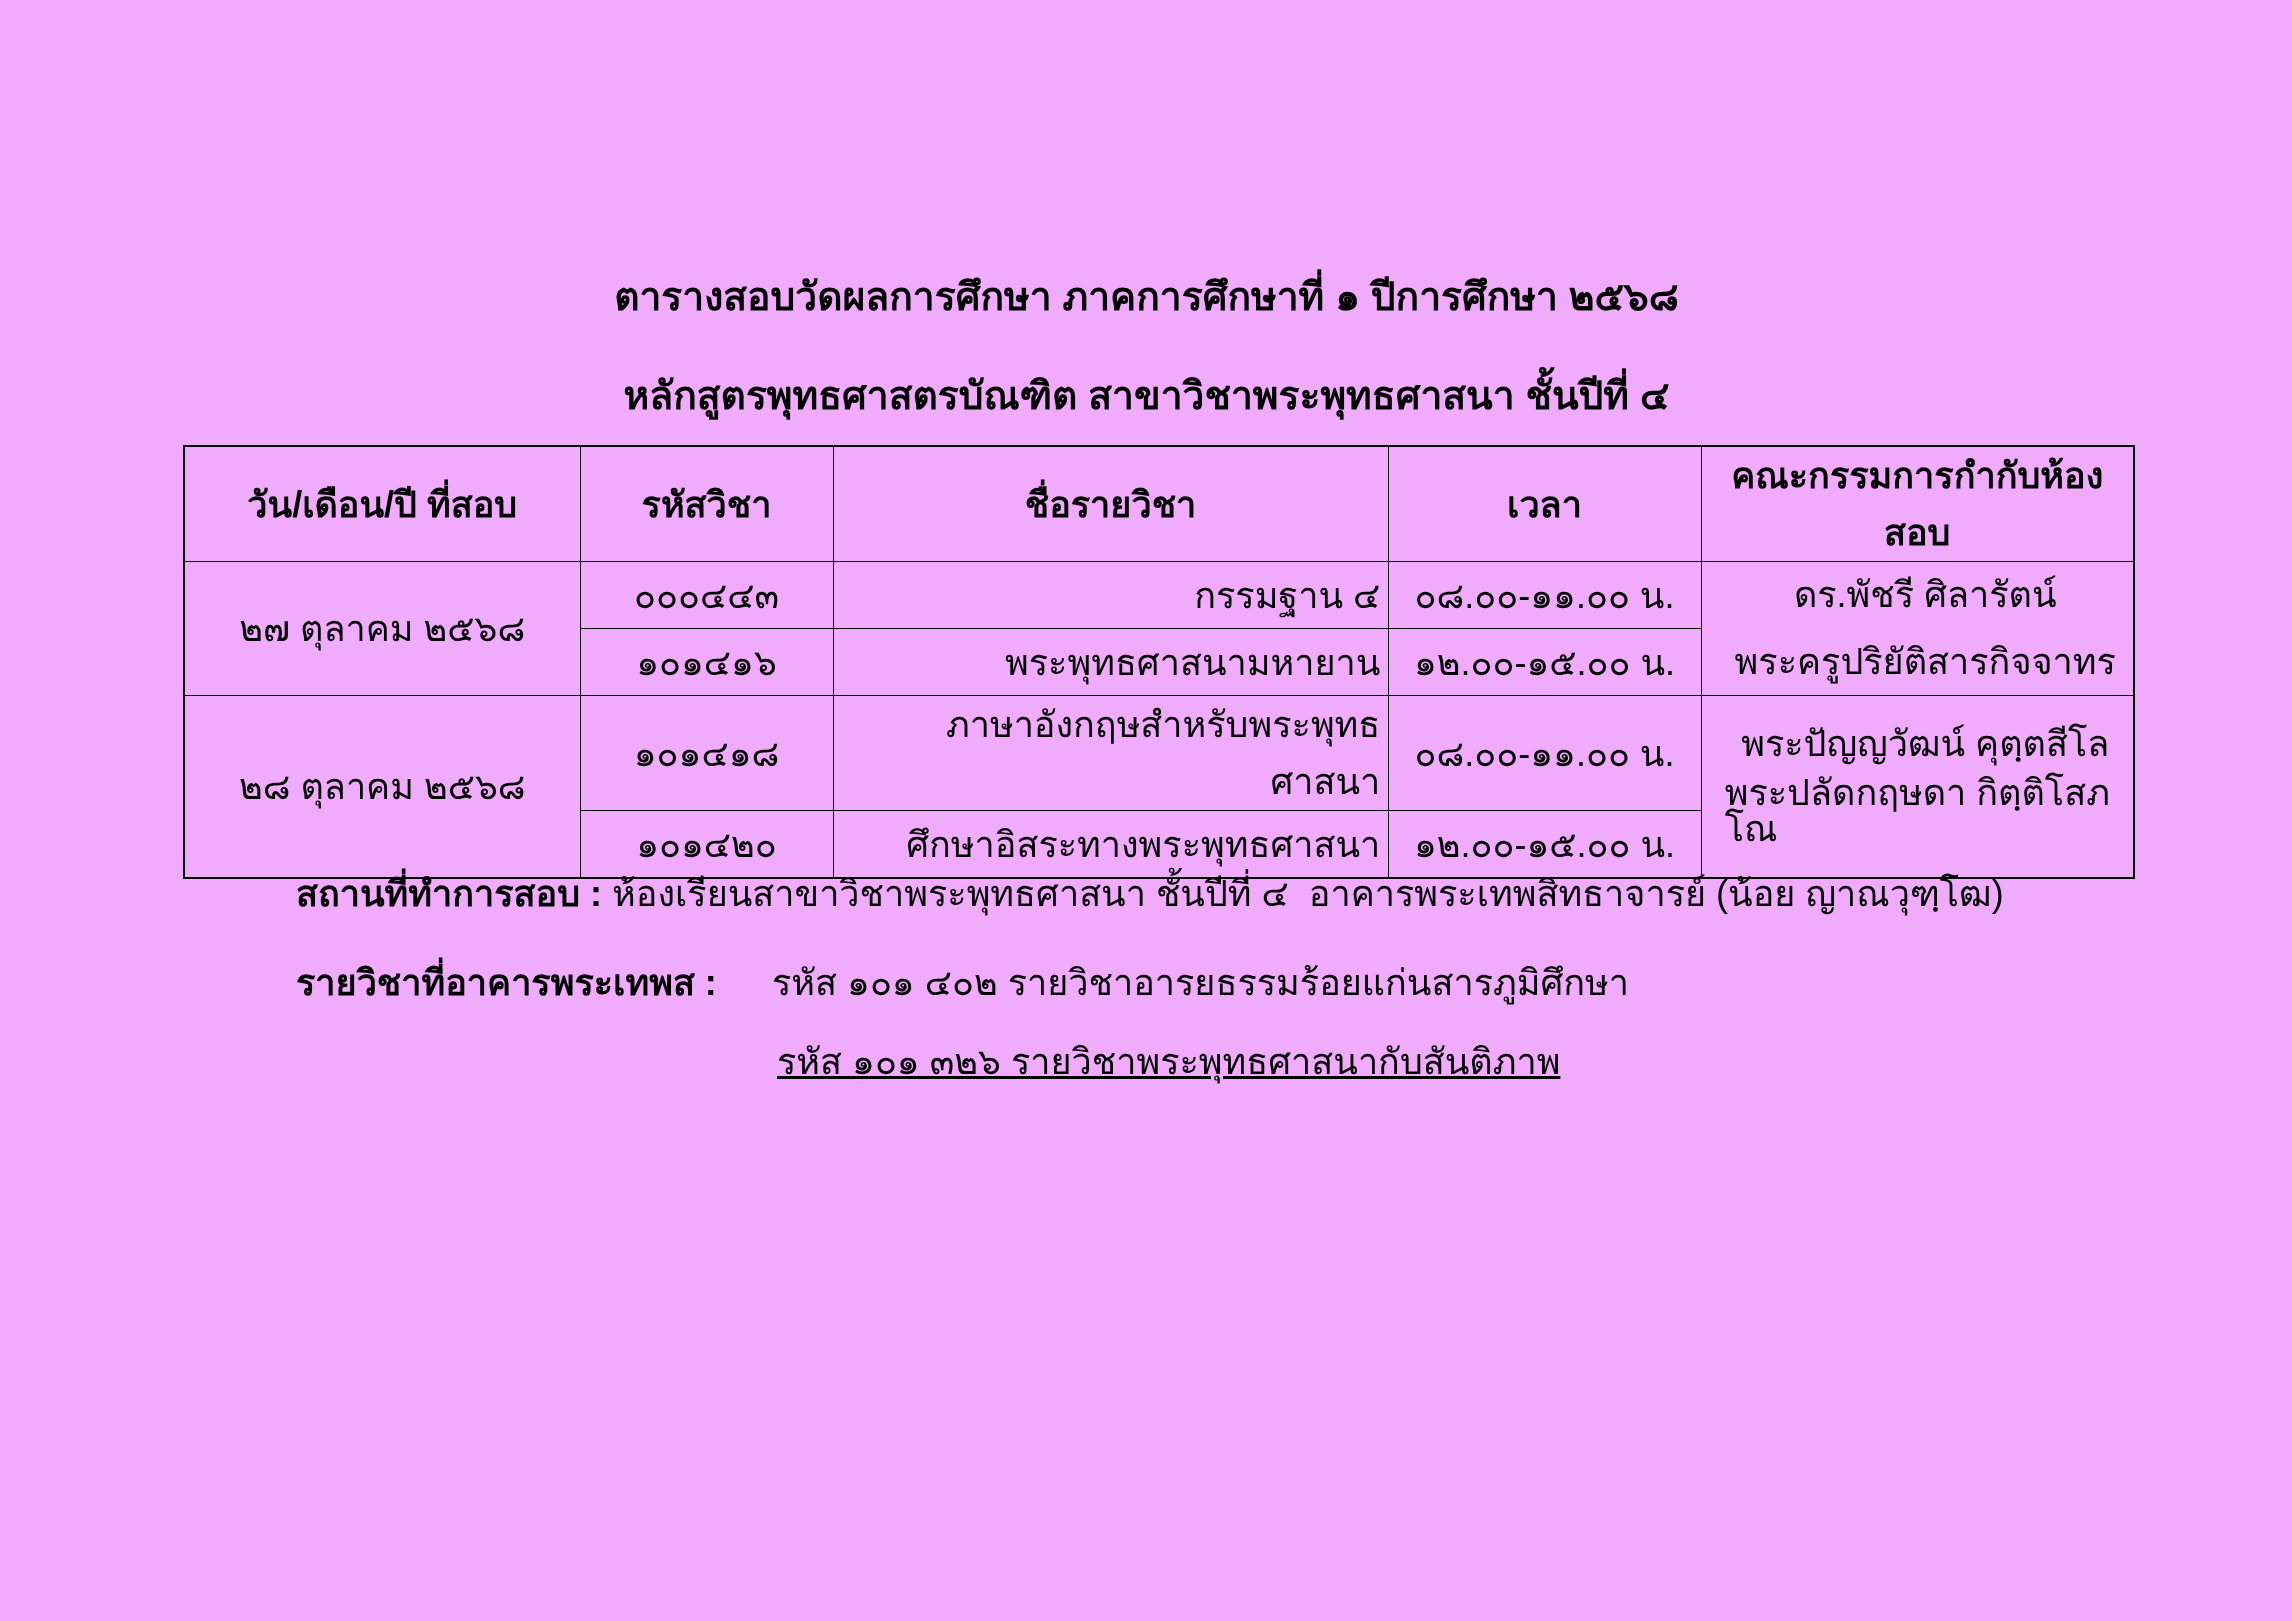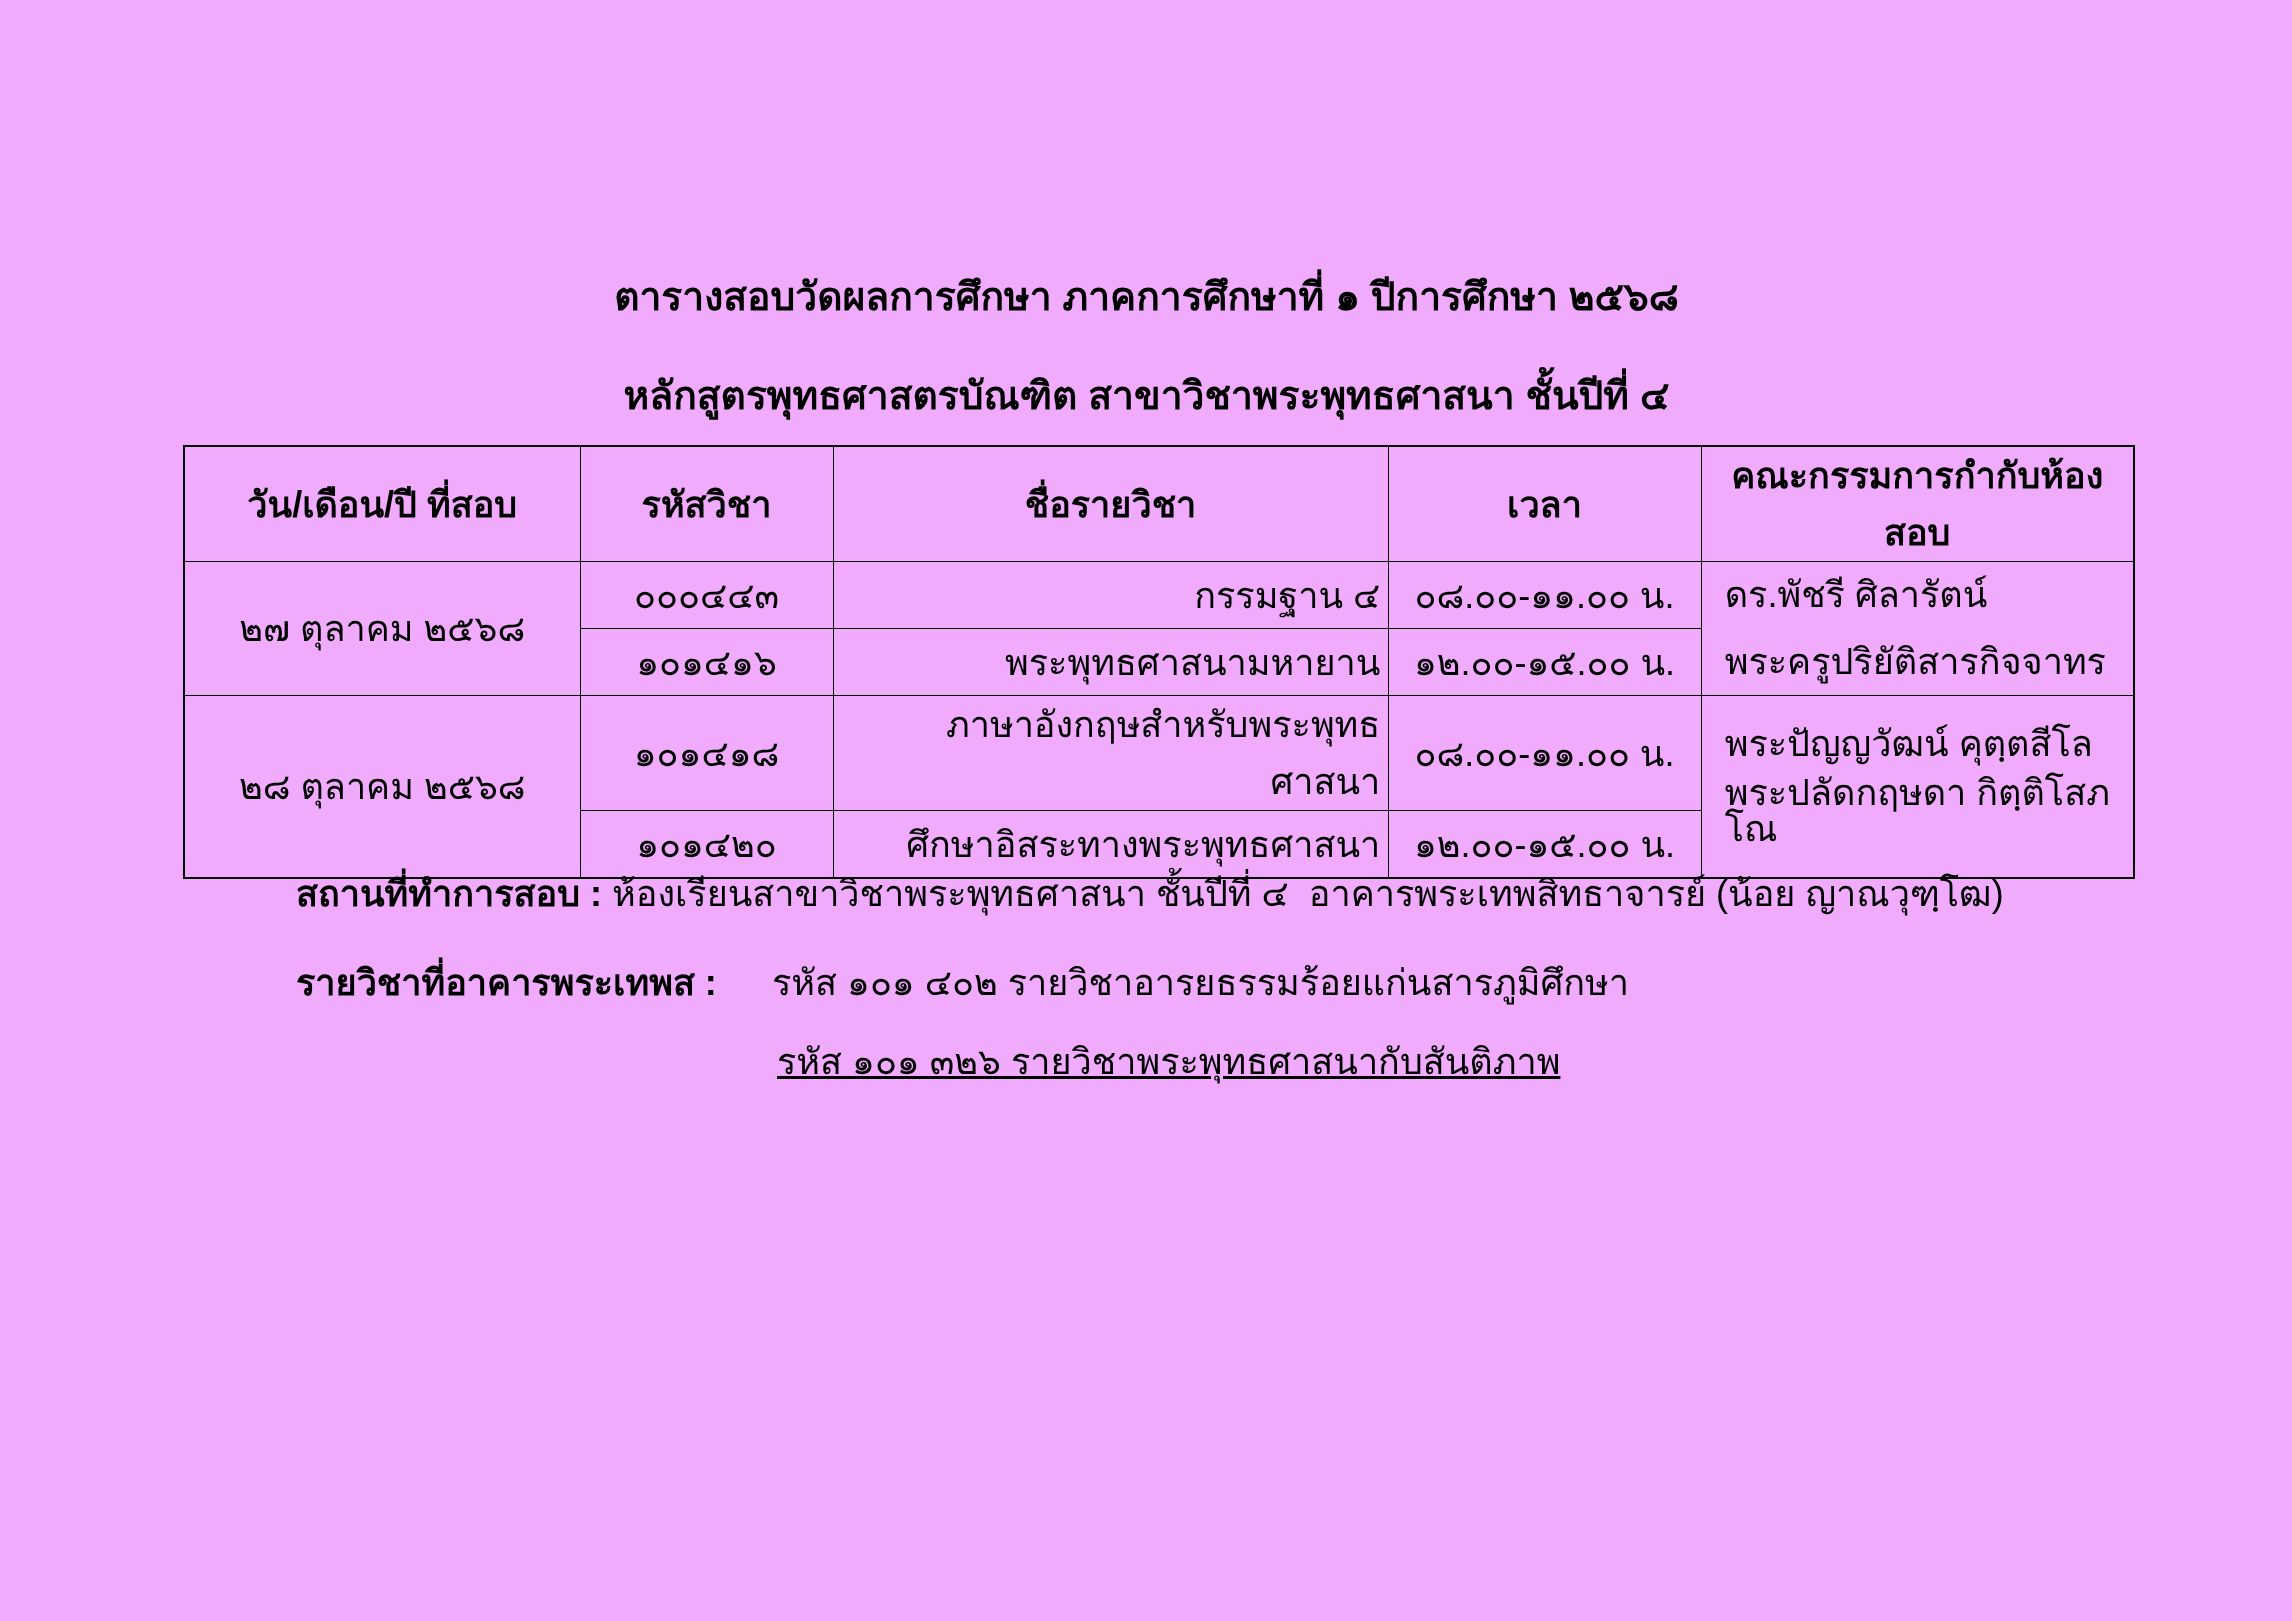--- a/index.html
+++ b/index.html
@@ -59,21 +59,21 @@
   td.l { text-align: right; padding-left: 16px; }
   td.committee {
     text-align: left;
     padding: 0;
     vertical-align: middle;
   }
   .committee-inner {
     display: flex;
     flex-direction: column;
     justify-content: space-around;
-    align-items: flex-start;
+    align-items: center;
     height: 133px;
     padding-left: 16px;
     box-sizing: border-box;
   }
   .committee-inner div { line-height: 1; }
 
   .footer-line {
     position: absolute;
     font-size: 36px;
     line-height: 1.3;

